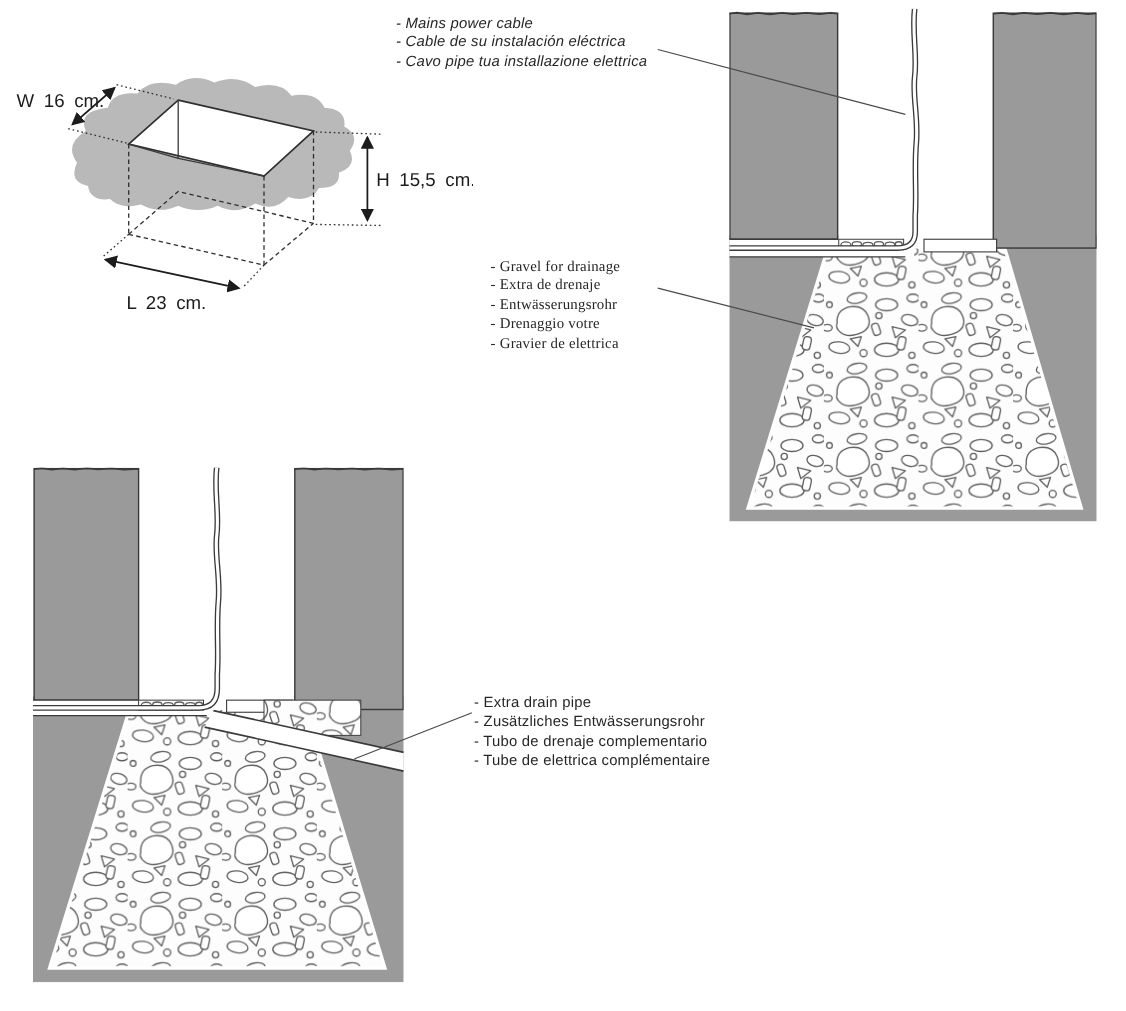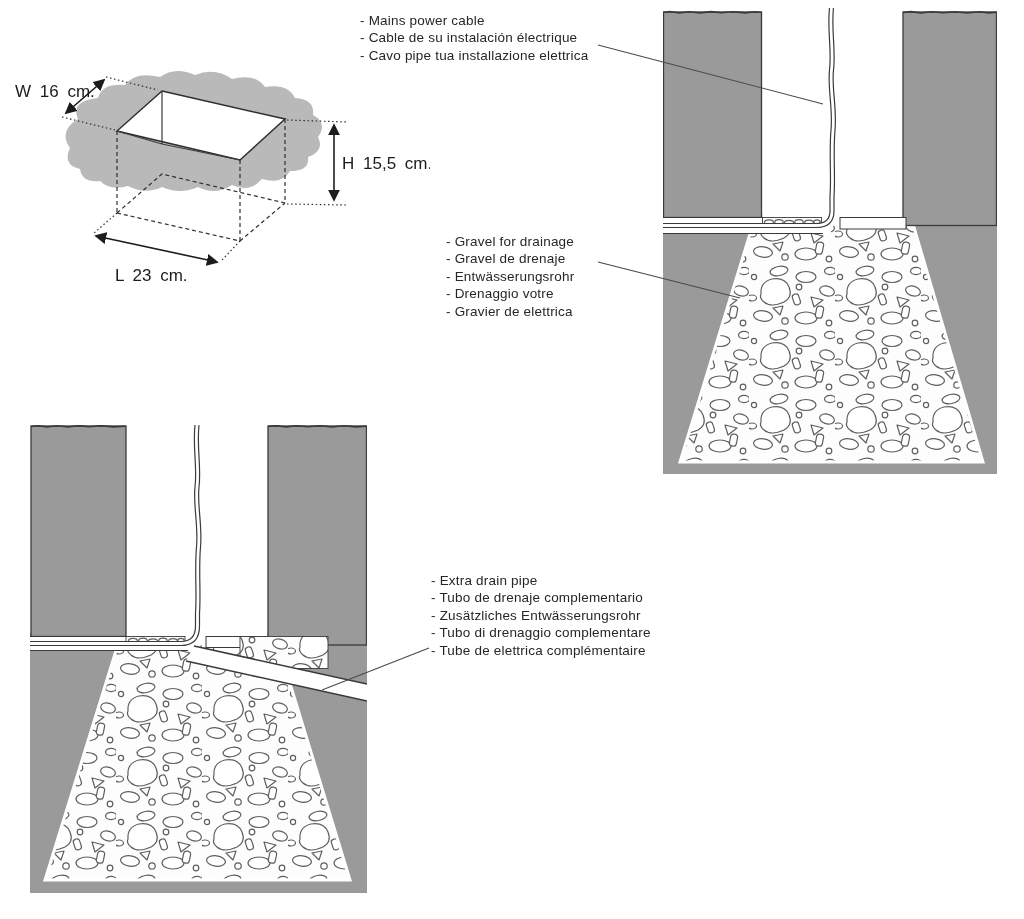--- a/index.html
+++ b/index.html
@@ -14,23 +14,23 @@
   .page{position:relative;width:1024px;height:919px;background:#ffffff;overflow:hidden;}
 
   .diagram{position:absolute;}
   #dim-diagram{left:10px;top:53px;}
   #trench-a{left:663px;top:8px;}
   #trench-b{left:30px;top:425px;}
   #leader-overlay{left:0;top:0;pointer-events:none;z-index:5;}
 
   .label-block{position:absolute;color:var(--text-color);font-size:13.5px;line-height:17.4px;letter-spacing:.2px;white-space:nowrap;}
   .label-block span{display:block;}
-  #label-mains{left:360px;top:12px;}
-  #label-gravel{left:446px;top:233px;}
-  #label-drain{left:431px;top:572px;}
+  #label-mains{left:360px;top:12px;font-style:italic;}
+  #label-gravel{left:446px;top:233px;font-family:Liberation Serif, serif;}
+  #label-drain{left:431px;top:630px;}
 
   
   .soil{fill:var(--soil-gray);stroke:var(--line-dark);stroke-width:1.3px;}
   .soil-flat{fill:var(--soil-gray);stroke:none;}
   .ln{stroke:var(--line-dark);fill:none;}
   .white{fill:#ffffff;}
   .st{fill:#ffffff;stroke:var(--stone-outline);stroke-width:1.2px;stroke-linejoin:round;}
   .dash{stroke:#2f2f2f;stroke-width:1.2px;fill:none;stroke-dasharray:4 3;}
   .dots{stroke:#2f2f2f;stroke-width:1.2px;fill:none;stroke-dasharray:1.5 2.6;}
   .arrow{stroke:#1c1c1c;stroke-width:1.6px;fill:none;}
@@ -84,37 +84,36 @@
     <g>
       <path class="dots" d="M107,160 L84,180"></path>
       <path class="dots" d="M230,188 L212,207"></path>
       <line class="arrow" x1="86" y1="183" x2="207" y2="209" marker-start="url(#ah)" marker-end="url(#ah)"></line>
       <text class="dimtext" x="105" y="228">L 23 cm.</text>
     </g>
   </svg>
 
   <div class="label-block" id="label-mains">
     <span>- Mains power cable</span>
-    <span>- Cable de su instalación électrique</span>
+    <span>- Cable de su instalación eléctrica</span>
     <span>- Cavo pipe tua installazione elettrica</span>
   </div>
 
   <div class="label-block" id="label-gravel">
     <span>- Gravel for drainage</span>
-    <span>- Gravel de drenaje</span>
+    <span>- Extra de drenaje</span>
     <span>- Entwässerungsrohr</span>
     <span>- Drenaggio votre</span>
     <span>- Gravier de elettrica</span>
   </div>
 
   <div class="label-block" id="label-drain">
     <span>- Extra drain pipe</span>
+    <span>- Zusätzliches Entwässerungsrohr</span>
     <span>- Tubo de drenaje complementario</span>
-    <span>- Zusätzliches Entwässerungsrohr</span>
-    <span>- Tubo di drenaggio complementare</span>
     <span>- Tube de elettrica complémentaire</span>
   </div>
 
   <svg id="trench-a" class="diagram" width="334" height="466" viewBox="0 0 334 466">
     <defs>
       <pattern id="stonesA" width="86" height="64" patternUnits="userSpaceOnUse">
         <rect width="86" height="64" fill="#fdfdfd"></rect>
         <path class="st" d="M12,30 Q11,18 23,15 Q36,13 40,23 Q44,33 35,38 Q22,44 15,38 Q10,34 12,30 Z"></path>
         <ellipse class="st" cx="57" cy="13" rx="10" ry="5.5"></ellipse>
         <ellipse class="st" cx="78" cy="27" rx="7.5" ry="4.8" transform="rotate(16 78 27)"></ellipse>

